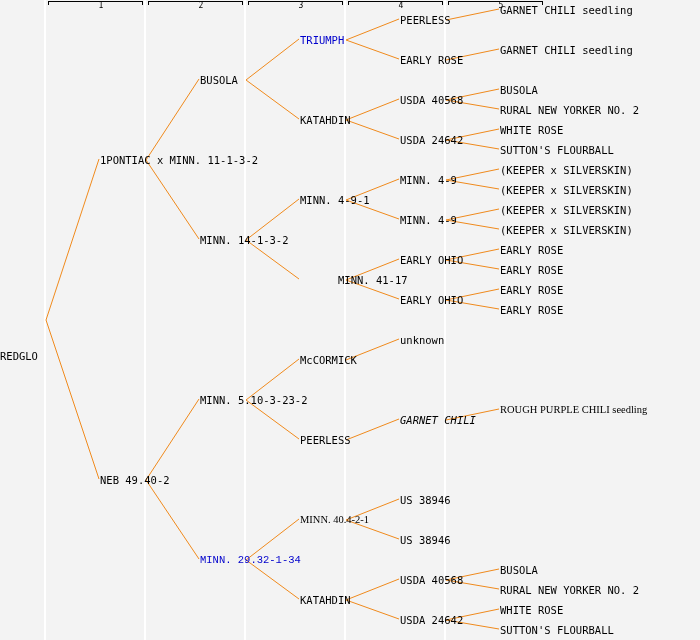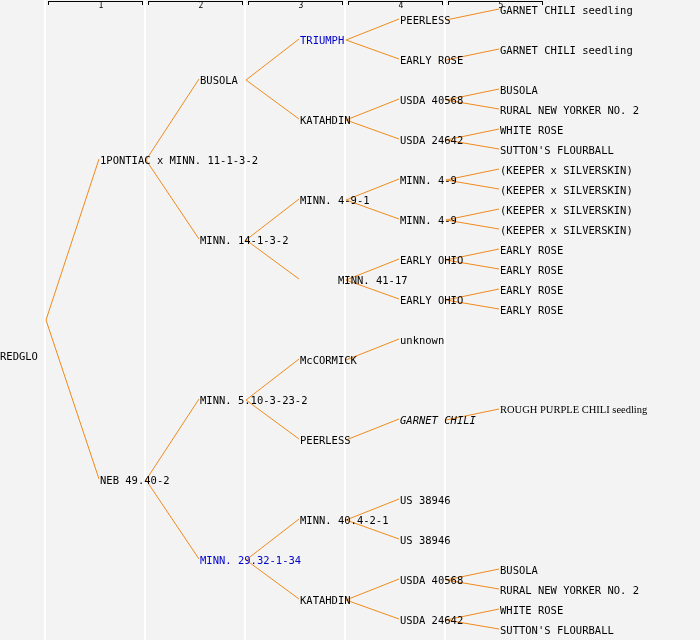--- a/index.html
+++ b/index.html
@@ -114,22 +114,22 @@
       <div class="node" style="left: 400px; top: 294px;">EARLY OHIO</div>
       <div class="node" style="left: 500px; top: 284px;">EARLY ROSE</div>
       <div class="node" style="left: 500px; top: 304px;">EARLY ROSE</div>
       <div class="node" style="left: 100px; top: 474px;">NEB 49.40-2</div>
       <div class="node" style="left: 200px; top: 394px;">MINN. 5.10-3-23-2</div>
       <div class="node" style="left: 300px; top: 354px;">McCORMICK</div>
       <div class="node" style="left: 400px; top: 334px;">unknown</div>
       <div class="node" style="left: 300px; top: 434px;">PEERLESS</div>
       <div class="node" style="left: 400px; top: 414px; font-style: italic;">GARNET CHILI</div>
       <div class="node" style="left: 500px; top: 404px; font-family: Liberation Serif, serif;">ROUGH PURPLE CHILI seedling</div>
-      <div class="node hl" style="left: 200px; top: 554px;">MINN. 29.32-1-34</div>
-      <div class="node" style="left: 300px; top: 514px;">MINN. 40.4-2-1</div>
+      <div class="node hl" style="left: 200px; top: 554px; font-family: Liberation Mono, monospace;">MINN. 29.32-1-34</div>
+      <div class="node" style="left: 300px; top: 514px; font-family: Liberation Serif, serif;">MINN. 40.4-2-1</div>
       <div class="node" style="left: 400px; top: 494px;">US 38946</div>
       <div class="node" style="left: 400px; top: 534px;">US 38946</div>
       <div class="node" style="left: 300px; top: 594px;">KATAHDIN</div>
       <div class="node" style="left: 400px; top: 574px;">USDA 40568</div>
       <div class="node" style="left: 500px; top: 564px;">BUSOLA</div>
       <div class="node" style="left: 500px; top: 584px;">RURAL NEW YORKER NO. 2</div>
       <div class="node" style="left: 400px; top: 614px;">USDA 24642</div>
       <div class="node" style="left: 500px; top: 604px;">WHITE ROSE</div>
       <div class="node" style="left: 500px; top: 624px;">SUTTON'S FLOURBALL</div>
     </div>

